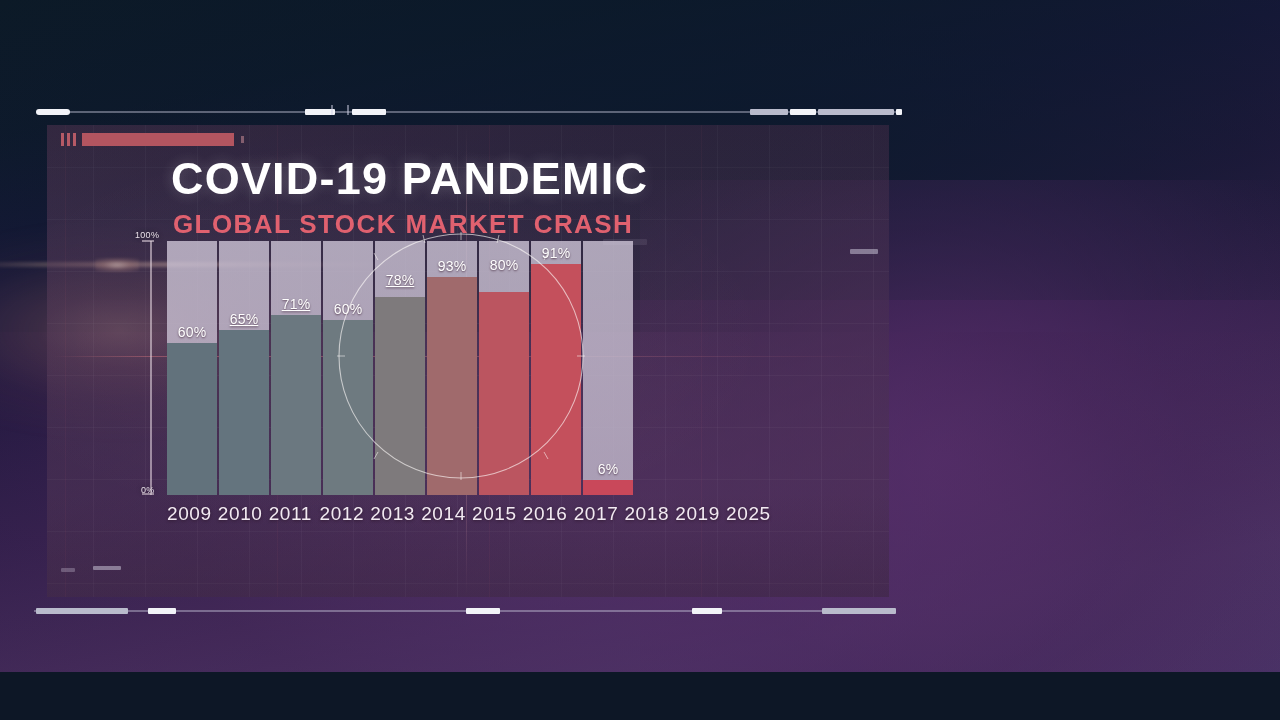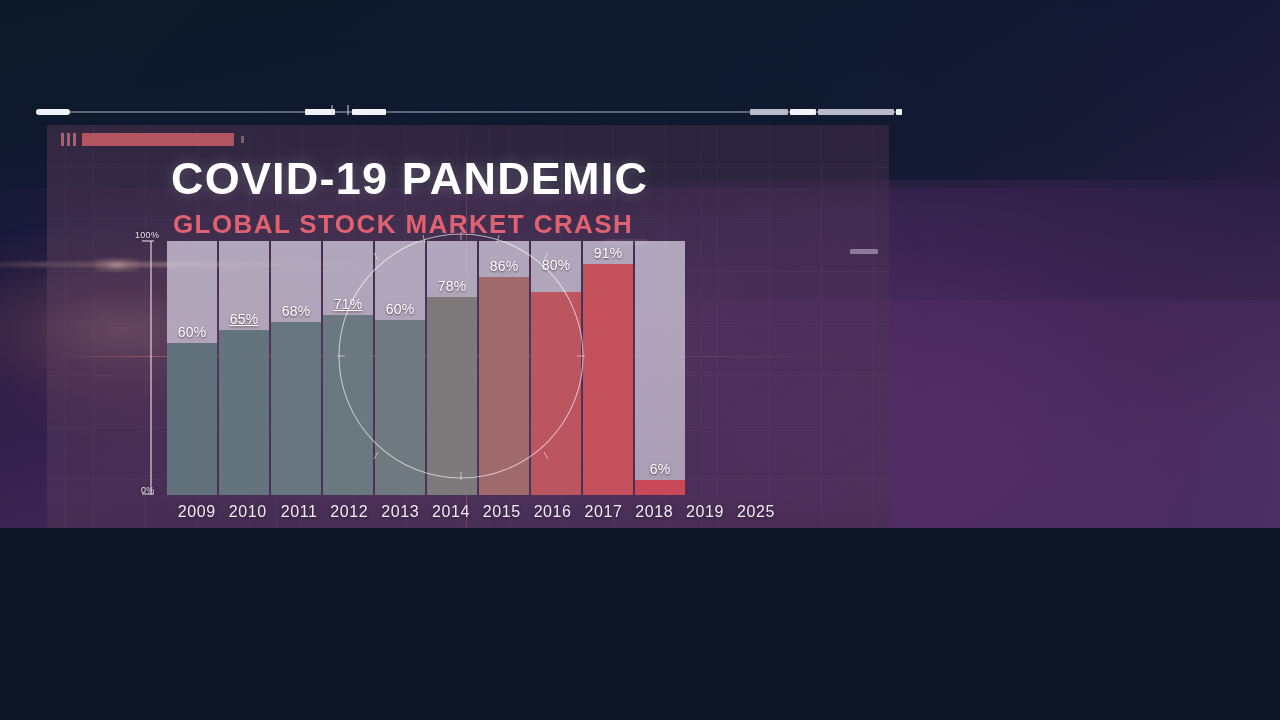--- a/index.html
+++ b/index.html
@@ -2,21 +2,21 @@
 <html><head>
 <meta charset="utf-8">
 <style>
   html,body{margin:0;padding:0;}
   body{
     width:1280px;height:720px;overflow:hidden;
     font-family:"Liberation Sans","DejaVu Sans",sans-serif;
     background:#0d1726;
     position:relative;
   }
-  #stage{position:absolute;inset:0;width:1280px;height:528px;overflow:hidden;}
+  #stage{position:absolute;inset:0;width:1280px;height:672px;overflow:hidden;}
 
   
   .bg-base{
     position:absolute;inset:0;
     background:
       linear-gradient(168deg,
         #0c1a27 0%,
         #0e1a2c 14%,
         #17183a 30%,
         #241a41 44%,
@@ -140,22 +140,22 @@
     position:absolute;left:0;right:0;bottom:0;
   }
   .bar-val{
     position:absolute;left:0;right:0;
     font-size:14px;color:#ffffff;text-align:center;
     text-shadow:0 1px 2px rgba(50,20,40,.7);
     letter-spacing:.2px;
   }
   .xlabels{position:absolute;left:120px;top:378px;width:610px;display:flex;}
   .xlab{
-    width:50px;margin-right:2px;text-align:right;
-    font-size:16px;color:#f2eaf2;letter-spacing:.6px;
+    width:50px;margin-right:2px;text-align:left;
+    font-size:19px;color:#f2eaf2;letter-spacing:.6px;
     text-shadow:0 1px 3px rgba(40,18,36,.65);
   }
 
   
   .circle-ov{position:absolute;left:288px;top:105px;width:252px;height:252px;pointer-events:none;}
   .circle-ov circle{fill:none;stroke:rgba(255,252,250,.62);stroke-width:1.1;}
   .circle-ov line{stroke:rgba(255,252,250,.55);stroke-width:1;}
 
   
   .mark{position:absolute;background:rgba(215,210,228,.30);border-radius:1px;}
@@ -222,42 +222,37 @@
           <div class="bar-fill" style="height: 152px; background: rgb(98, 114, 124);"></div>
           <div class="bar-val" style="bottom: 155px;">60%</div>
         </div>
         <div class="bar-col">
           <div class="bar-track"></div>
           <div class="bar-fill" style="height: 165px; background: rgb(100, 116, 126);"></div>
           <div class="bar-val" style="bottom: 168px; text-decoration: underline;">65%</div>
         </div>
         <div class="bar-col">
           <div class="bar-track"></div>
-          <div class="bar-fill" style="height: 173px; background: rgb(102, 117, 127);"></div>
-          <div class="bar-val" style="bottom: 176px;">68%</div>
-        </div>
-        <div class="bar-col">
-          <div class="bar-track"></div>
           <div class="bar-fill" style="height: 180px; background: rgb(107, 120, 128);"></div>
           <div class="bar-val" style="bottom: 183px; text-decoration: underline;">71%</div>
         </div>
         <div class="bar-col">
           <div class="bar-track"></div>
           <div class="bar-fill" style="height: 175px; background: rgb(110, 122, 128);"></div>
           <div class="bar-val" style="bottom: 178px;">60%</div>
         </div>
         <div class="bar-col">
           <div class="bar-track"></div>
           <div class="bar-fill" style="height: 198px; background: rgb(126, 122, 124);"></div>
-          <div class="bar-val" style="bottom: 201px;">78%</div>
+          <div class="bar-val" style="bottom: 207px; text-decoration: underline;">78%</div>
         </div>
         <div class="bar-col">
           <div class="bar-track"></div>
           <div class="bar-fill" style="height: 218px; background: rgb(160, 106, 108);"></div>
-          <div class="bar-val" style="bottom: 221px;">86%</div>
+          <div class="bar-val" style="bottom: 221px;">93%</div>
         </div>
         <div class="bar-col">
           <div class="bar-track"></div>
           <div class="bar-fill" style="height: 203px; background: rgb(187, 85, 96);"></div>
           <div class="bar-val" style="bottom: 222px;">80%</div>
         </div>
         <div class="bar-col">
           <div class="bar-track"></div>
           <div class="bar-fill" style="height: 231px; background: rgb(196, 80, 92);"></div>
           <div class="bar-val" style="bottom: 234px;">91%</div>

